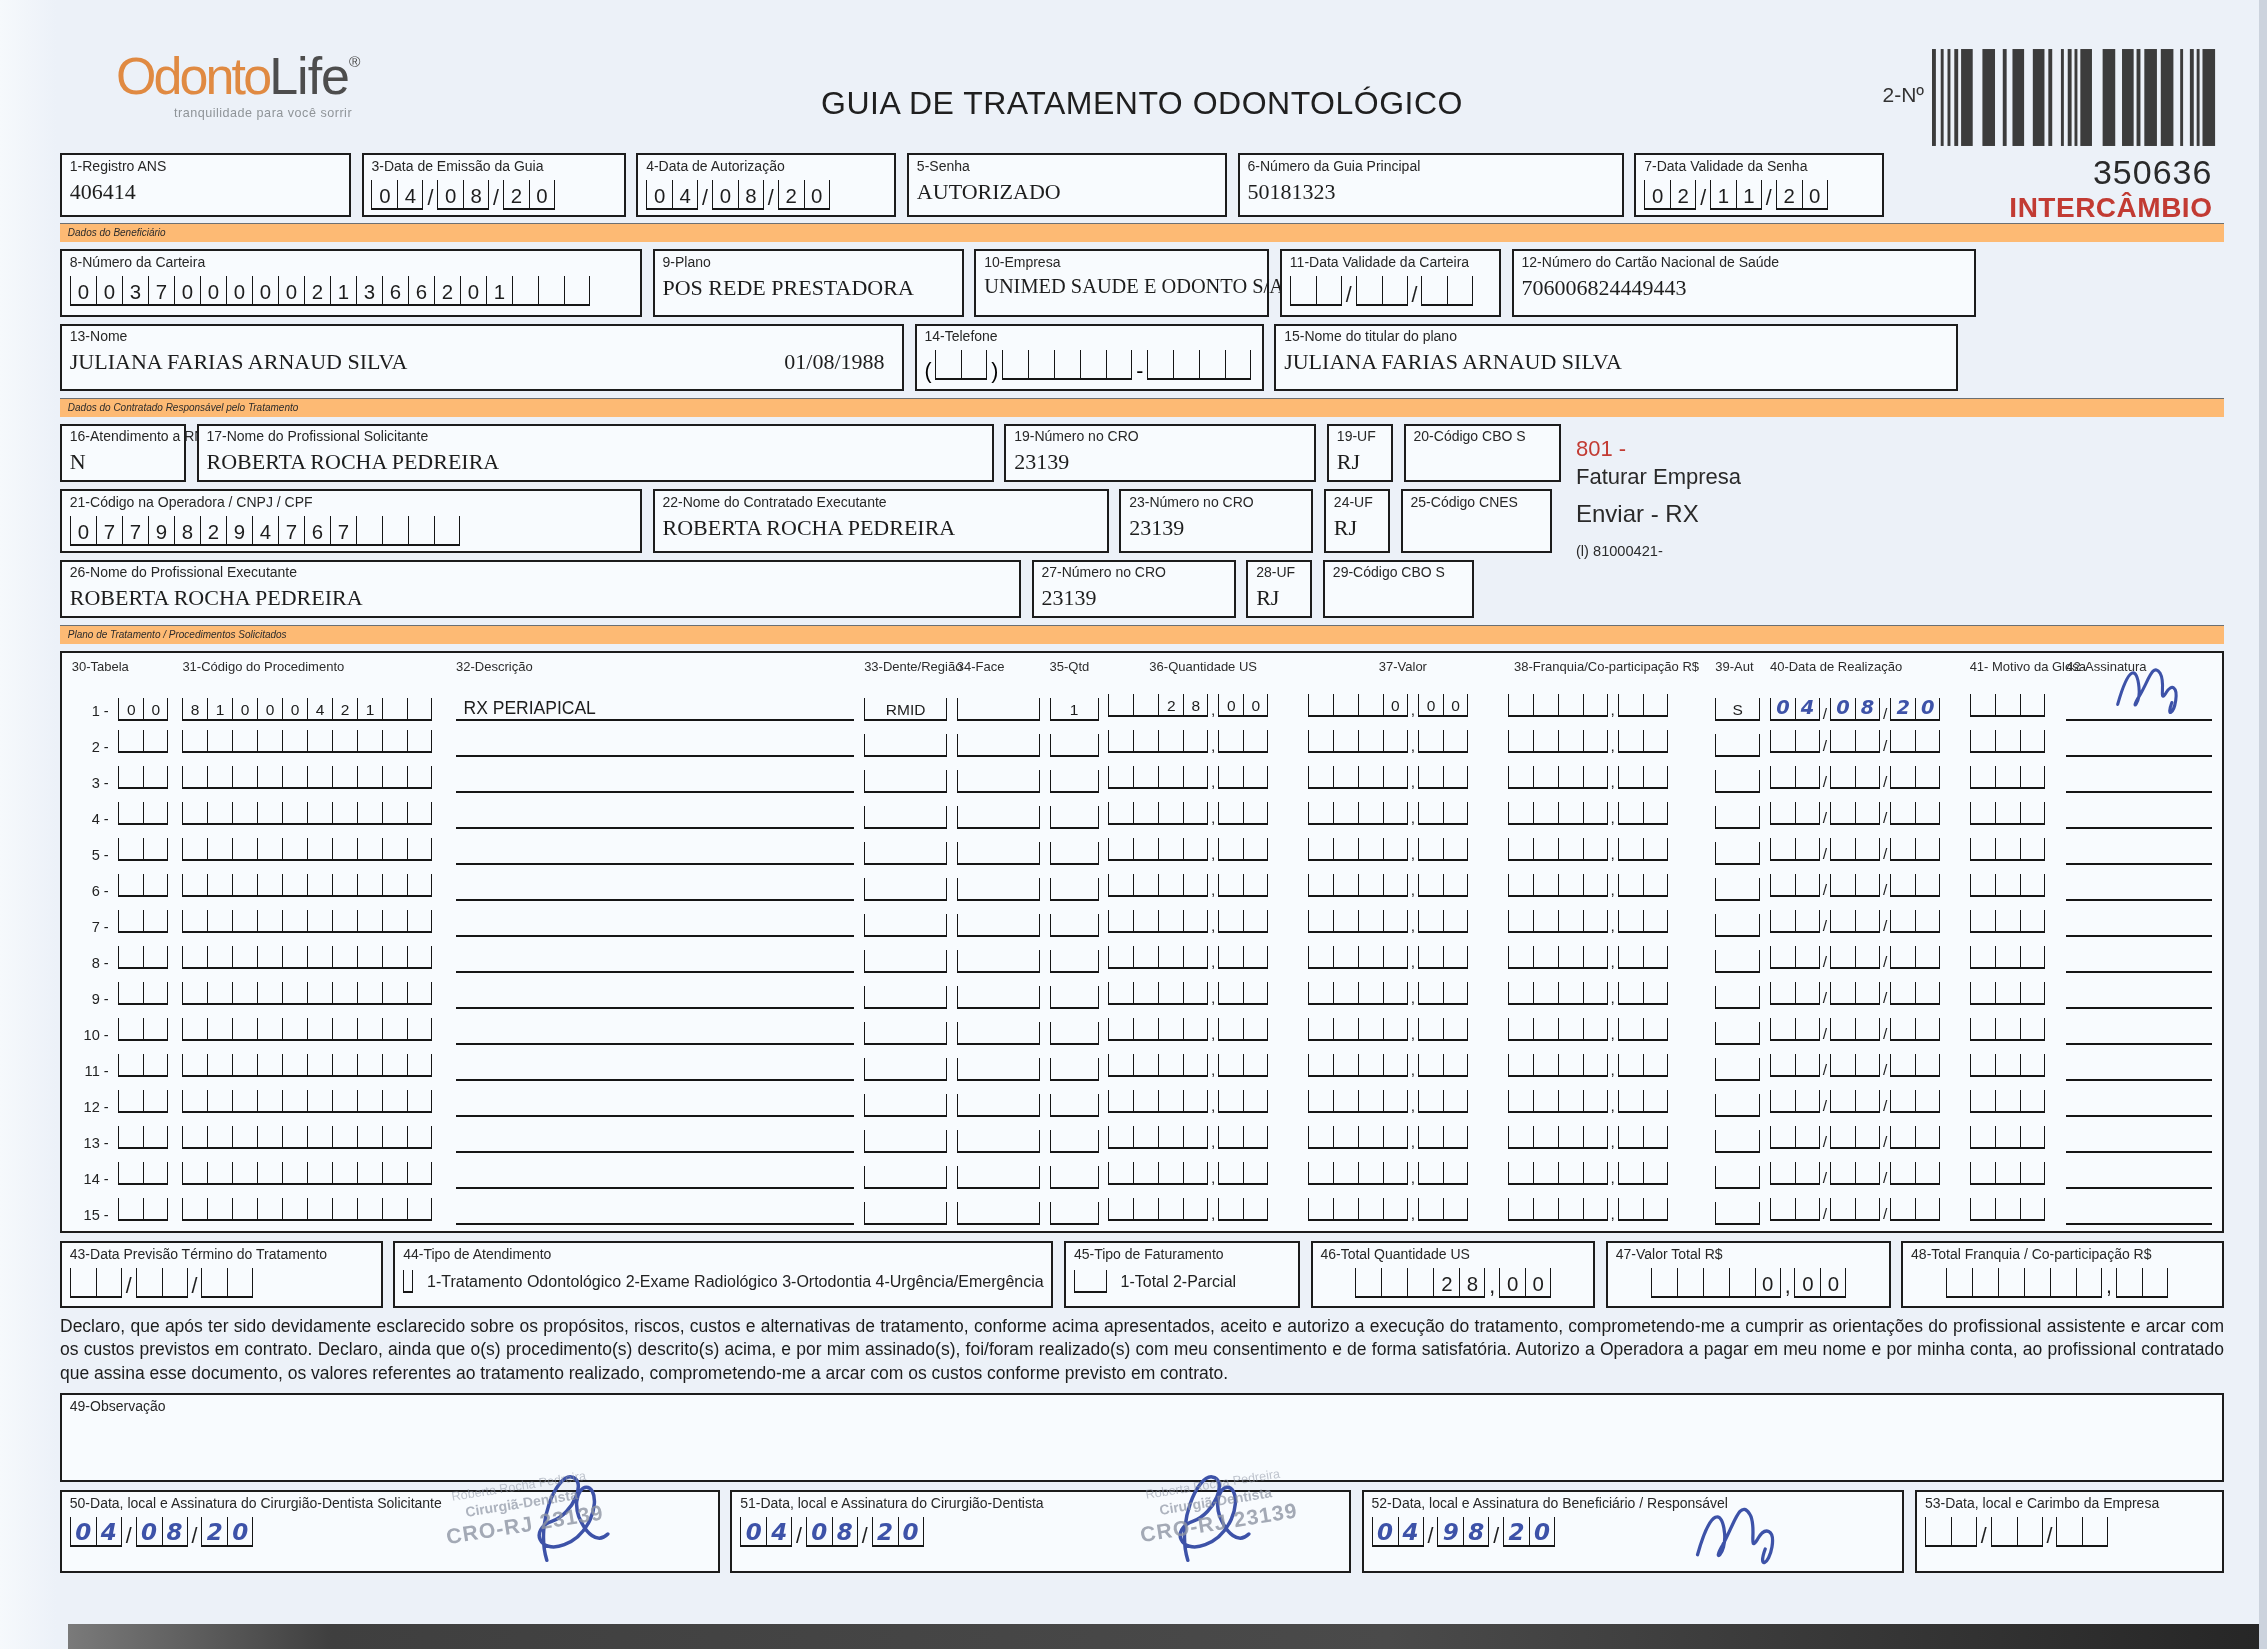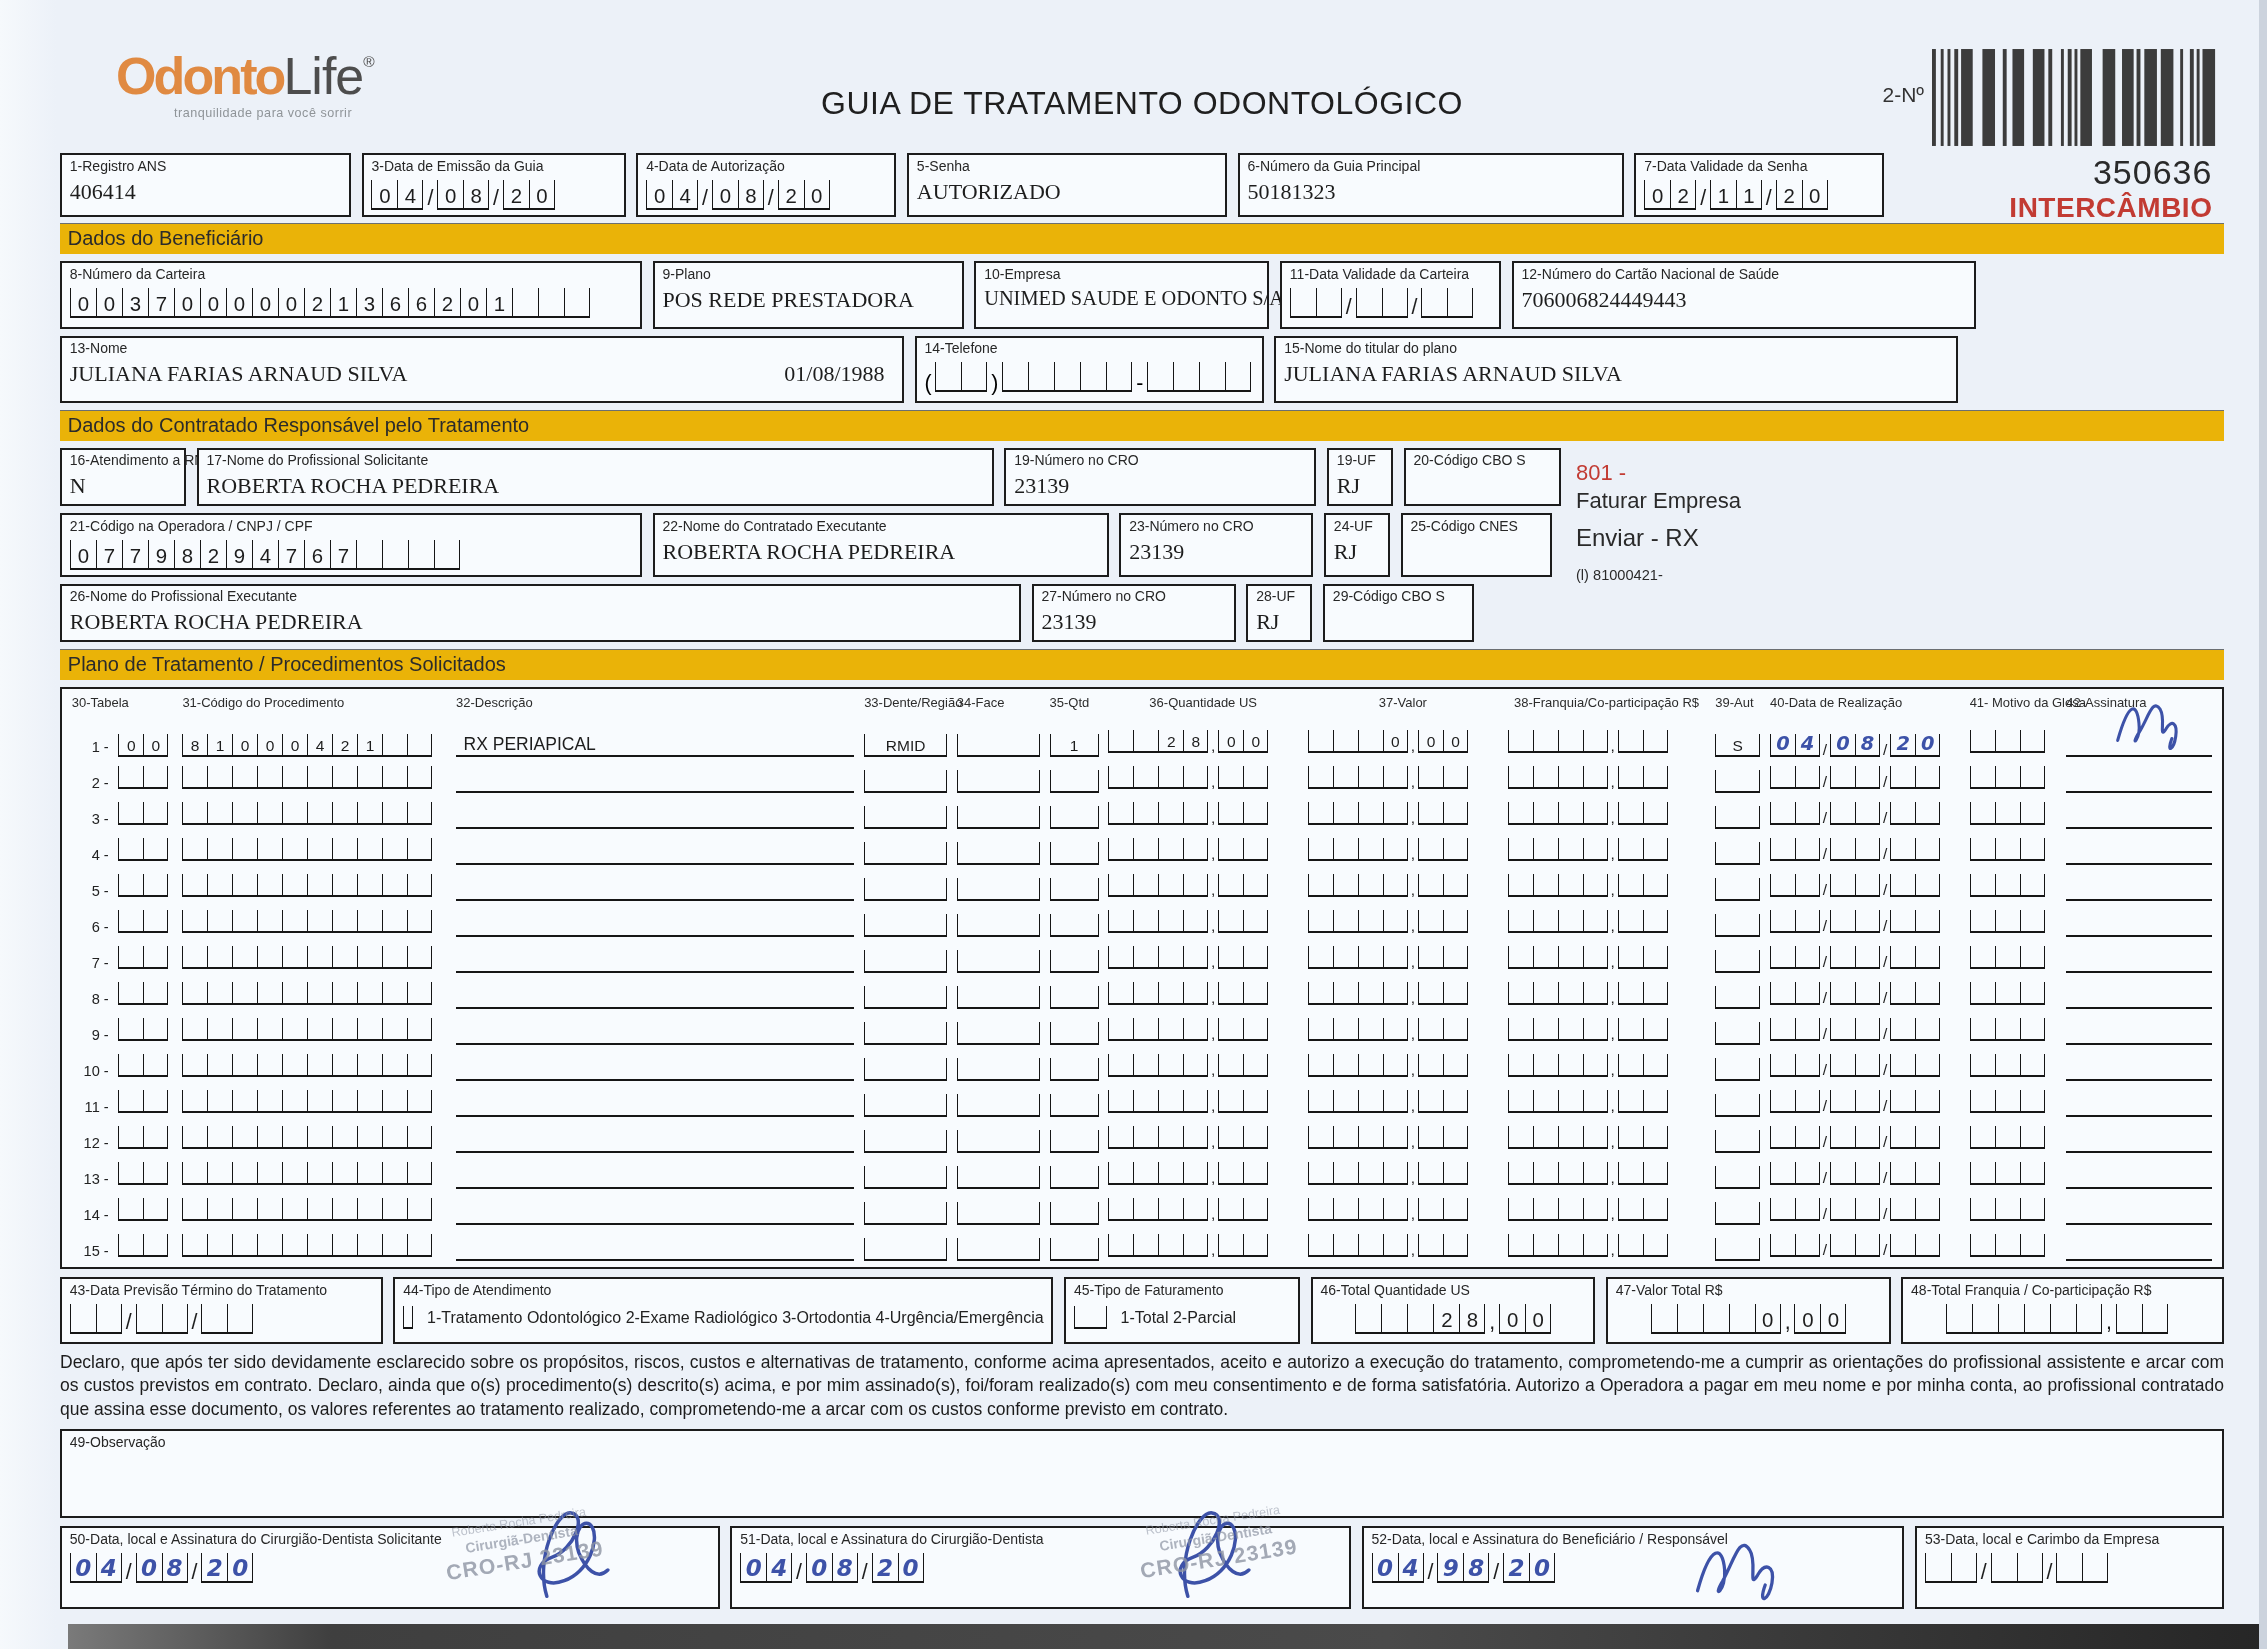--- a/index.html
+++ b/index.html
@@ -5,34 +5,34 @@
   html,body{margin:0;padding:0;}
   body{width:2268px;height:1650px;background:#dfe5ec;font-family:"Liberation Sans",sans-serif;}
   .page{position:relative;width:2268px;height:1650px;background:#ecf1f8;overflow:hidden;box-sizing:border-box;padding:0 44px 0 60px;}
   .page:before{content:"";position:absolute;left:0;top:0;width:56px;height:100%;background:linear-gradient(90deg,#f6f9fc,#ecf1f8);}
   .right-edge{position:absolute;right:0;top:0;width:8.7px;height:100%;background:#ccd3dd;}
   .bottom-strip{position:absolute;left:68px;right:0;bottom:0;height:26px;background:linear-gradient(90deg,#7a7a7a,#3f3f3f 12%,#4a4a4a 60%,#262626);}
 
   
   .hdr{position:relative;height:153px;}
   .logo{position:absolute;left:56px;top:50px;line-height:1;}
-  .logo .p1{font-size:52px;font-weight:bold;letter-spacing:-2.9px;color:#e08a42;}
+  .logo .p1{font-size:52px;font-weight:normal;letter-spacing:-2.9px;color:#e08a42;}
   .logo .p2{font-size:52px;font-weight:400;letter-spacing:-1px;color:#4d4d4d;}
   .logo .reg{font-size:15.5px;color:#4d4d4d;vertical-align:27px;}
   .logo .tag{font-size:12.6px;color:#8f9498;letter-spacing:0.5px;margin-top:4.9px;padding-left:58px;}
   .title{position:absolute;left:0;right:0;top:85px;text-align:center;font-size:32px;color:#1f1f1f;letter-spacing:0.5px;}
   .bc-wrap{position:absolute;right:5.8px;top:49px;}
   .bc-lbl{position:absolute;right:300px;top:83px;font-size:21px;color:#333;}
 
   
   .frow{display:flex;gap:10.7px;margin-bottom:6.8px;}
   .box{position:relative;border:2.9px solid #1c1c1c;background:#f8fbfe;box-sizing:border-box;padding:2.9px 7.8px 4.9px;}
   .lbl{font-size:14px;color:#272727;line-height:1.15;white-space:nowrap;}
   .val{font-size:22px;color:#1d1d1d;margin-top:4.9px;white-space:nowrap;font-family:Liberation Serif, serif;}
-  .secbar{background:#eab308;border-top:1.9px solid #6b6f72;padding:2.9px 7.8px 3.9px;font-size:20px;color:#2b2b2b;margin:1.9px 0 6.8px;}
+  .secbar{background:#fdba74;border-top:1.9px solid #6b6f72;padding:2.9px 7.8px 3.9px;font-size:10px;color:#2b2b2b;margin:1.9px 0 6.8px;font-style:italic;}
 
   
   .comb{display:inline-flex;align-items:flex-end;margin-top:5.8px;}
   .cg{display:inline-flex;}
   .cc{width:26px;height:30px;border-left:1.9px solid #161616;border-bottom:2.9px solid #161616;display:flex;align-items:flex-end;justify-content:center;font-size:20.4px;color:#1d1d1d;box-sizing:border-box;}
   .cg .cc:last-child{border-right:1.9px solid #161616;}
   .sep{font-size:21.3px;color:#1d1d1d;padding:0 3.9px;line-height:1;}
   .cc.hand{color:#3d52a8;font-size:23px;font-weight:bold;font-family:"DejaVu Sans",sans-serif;font-style:italic;}
   .name-flex{display:flex;justify-content:space-between;align-items:flex-end;padding-right:9.7px;}
 

